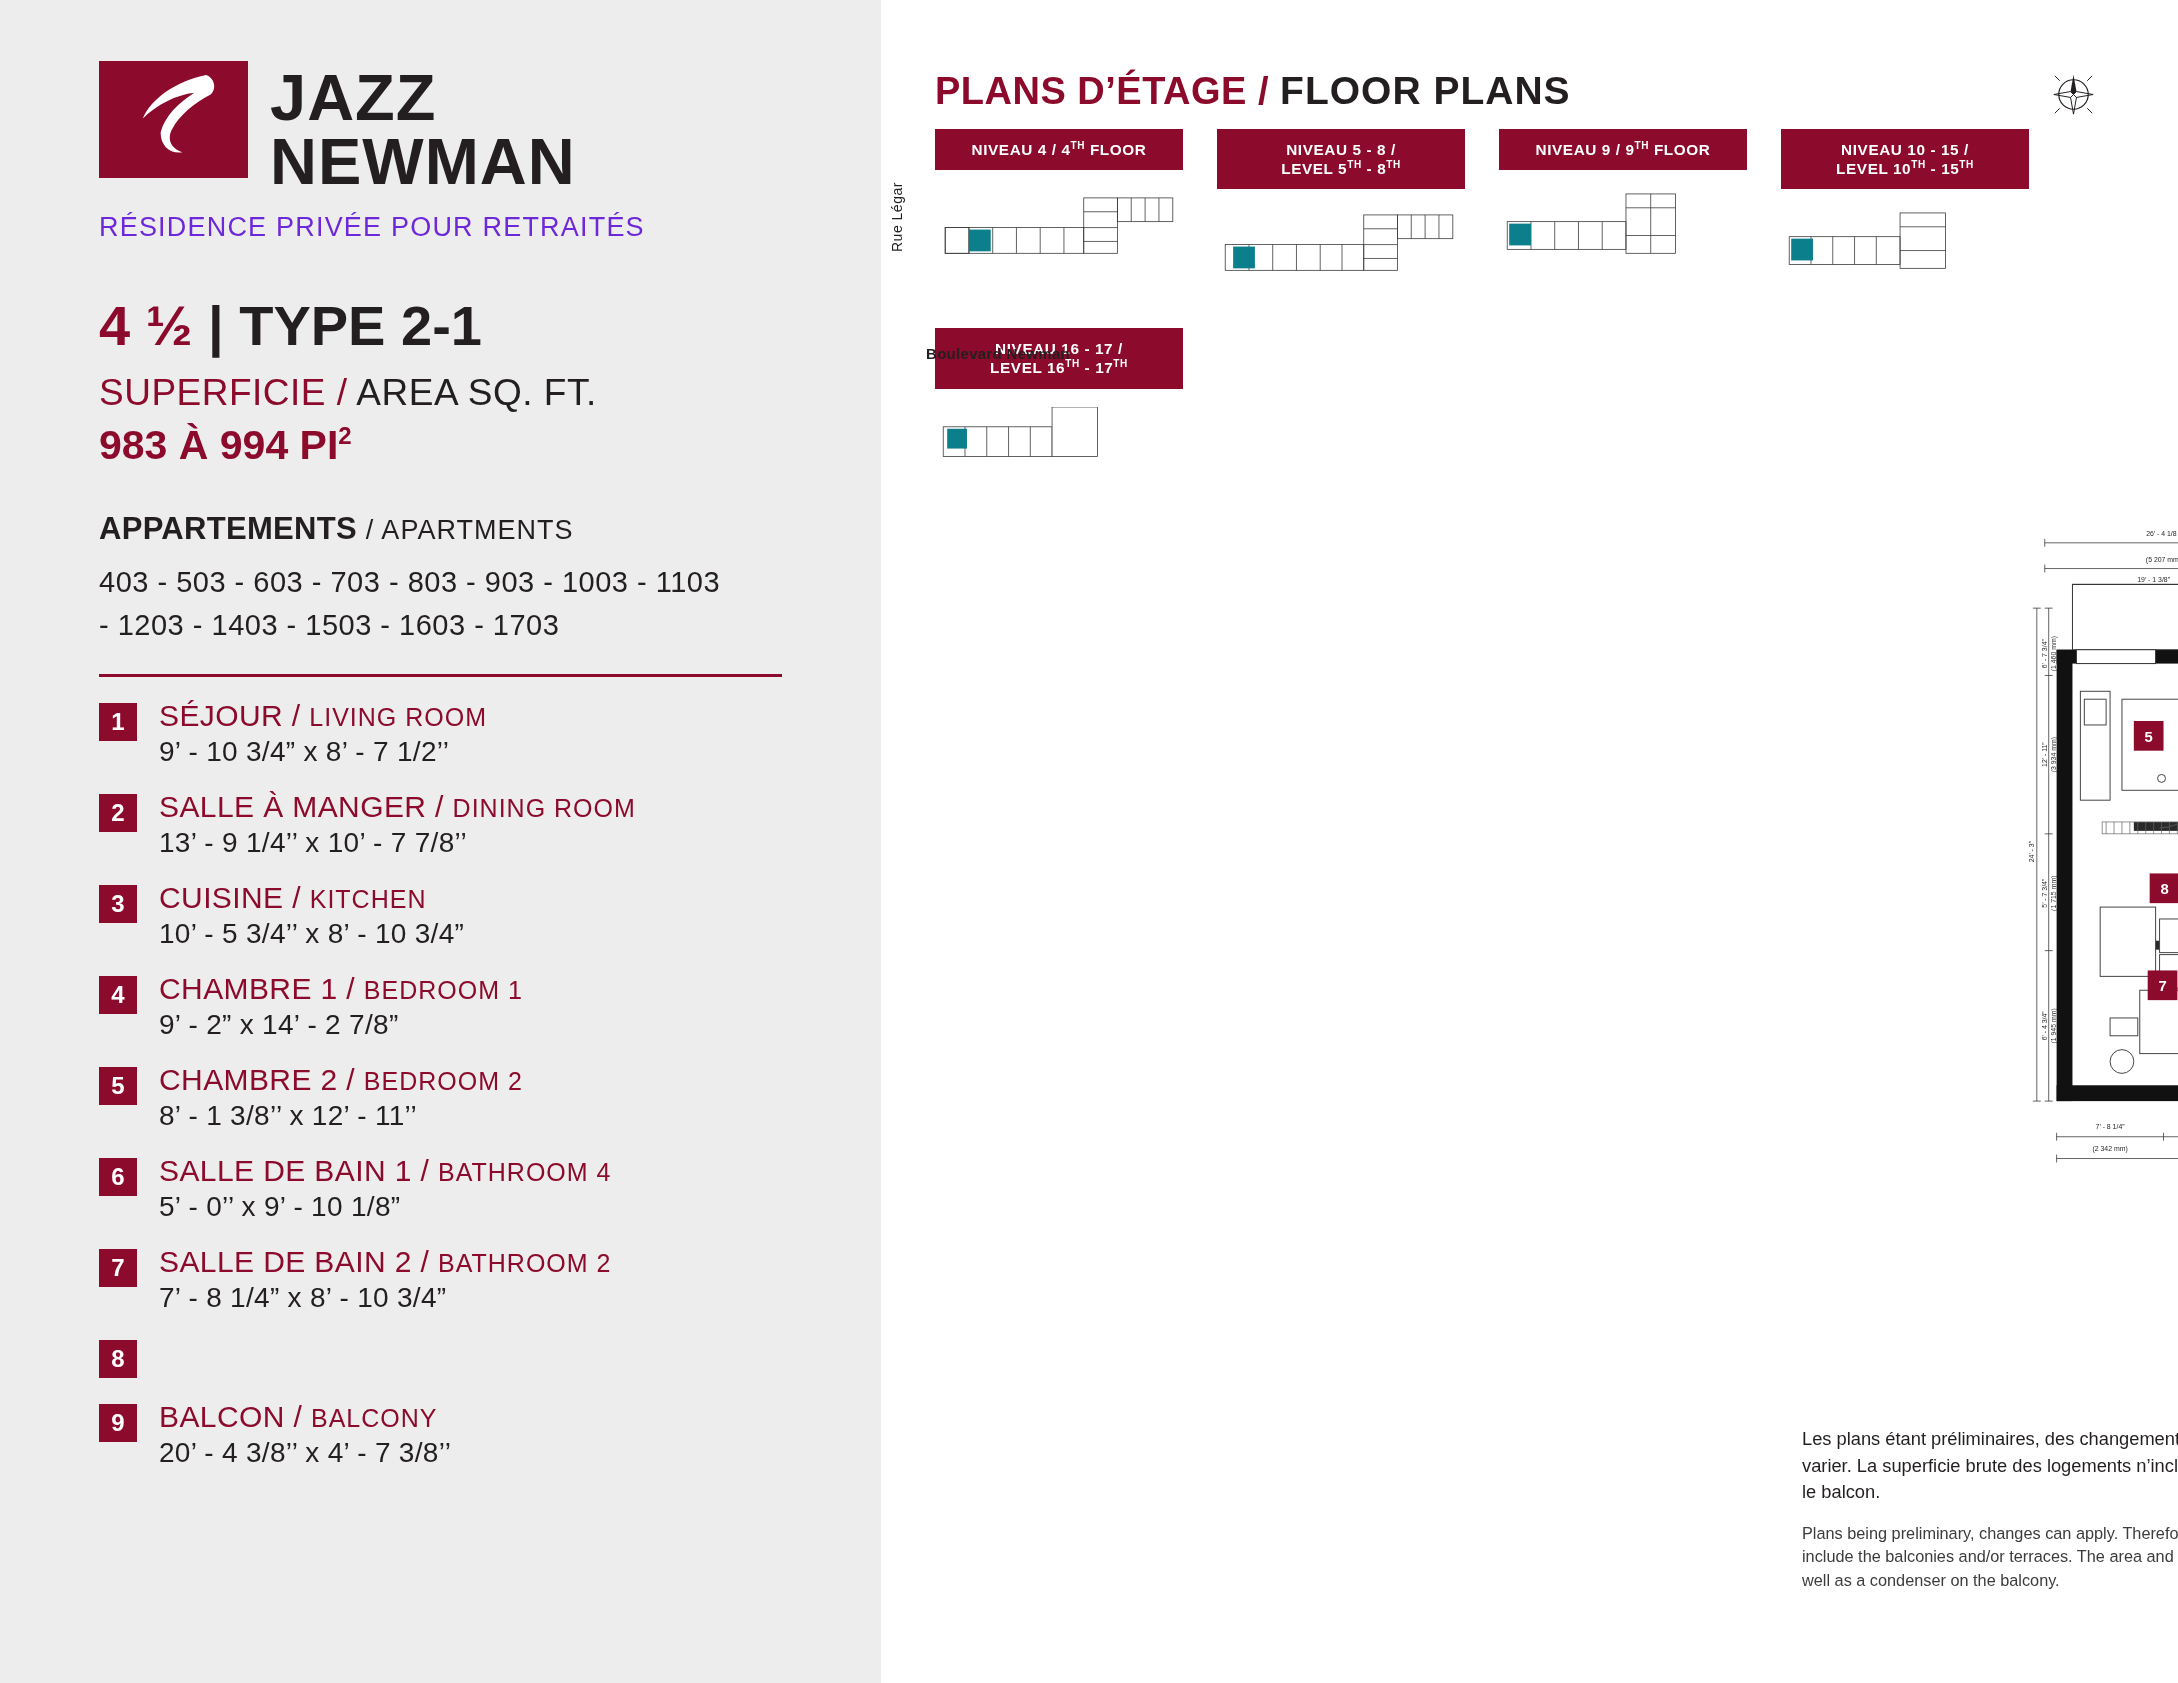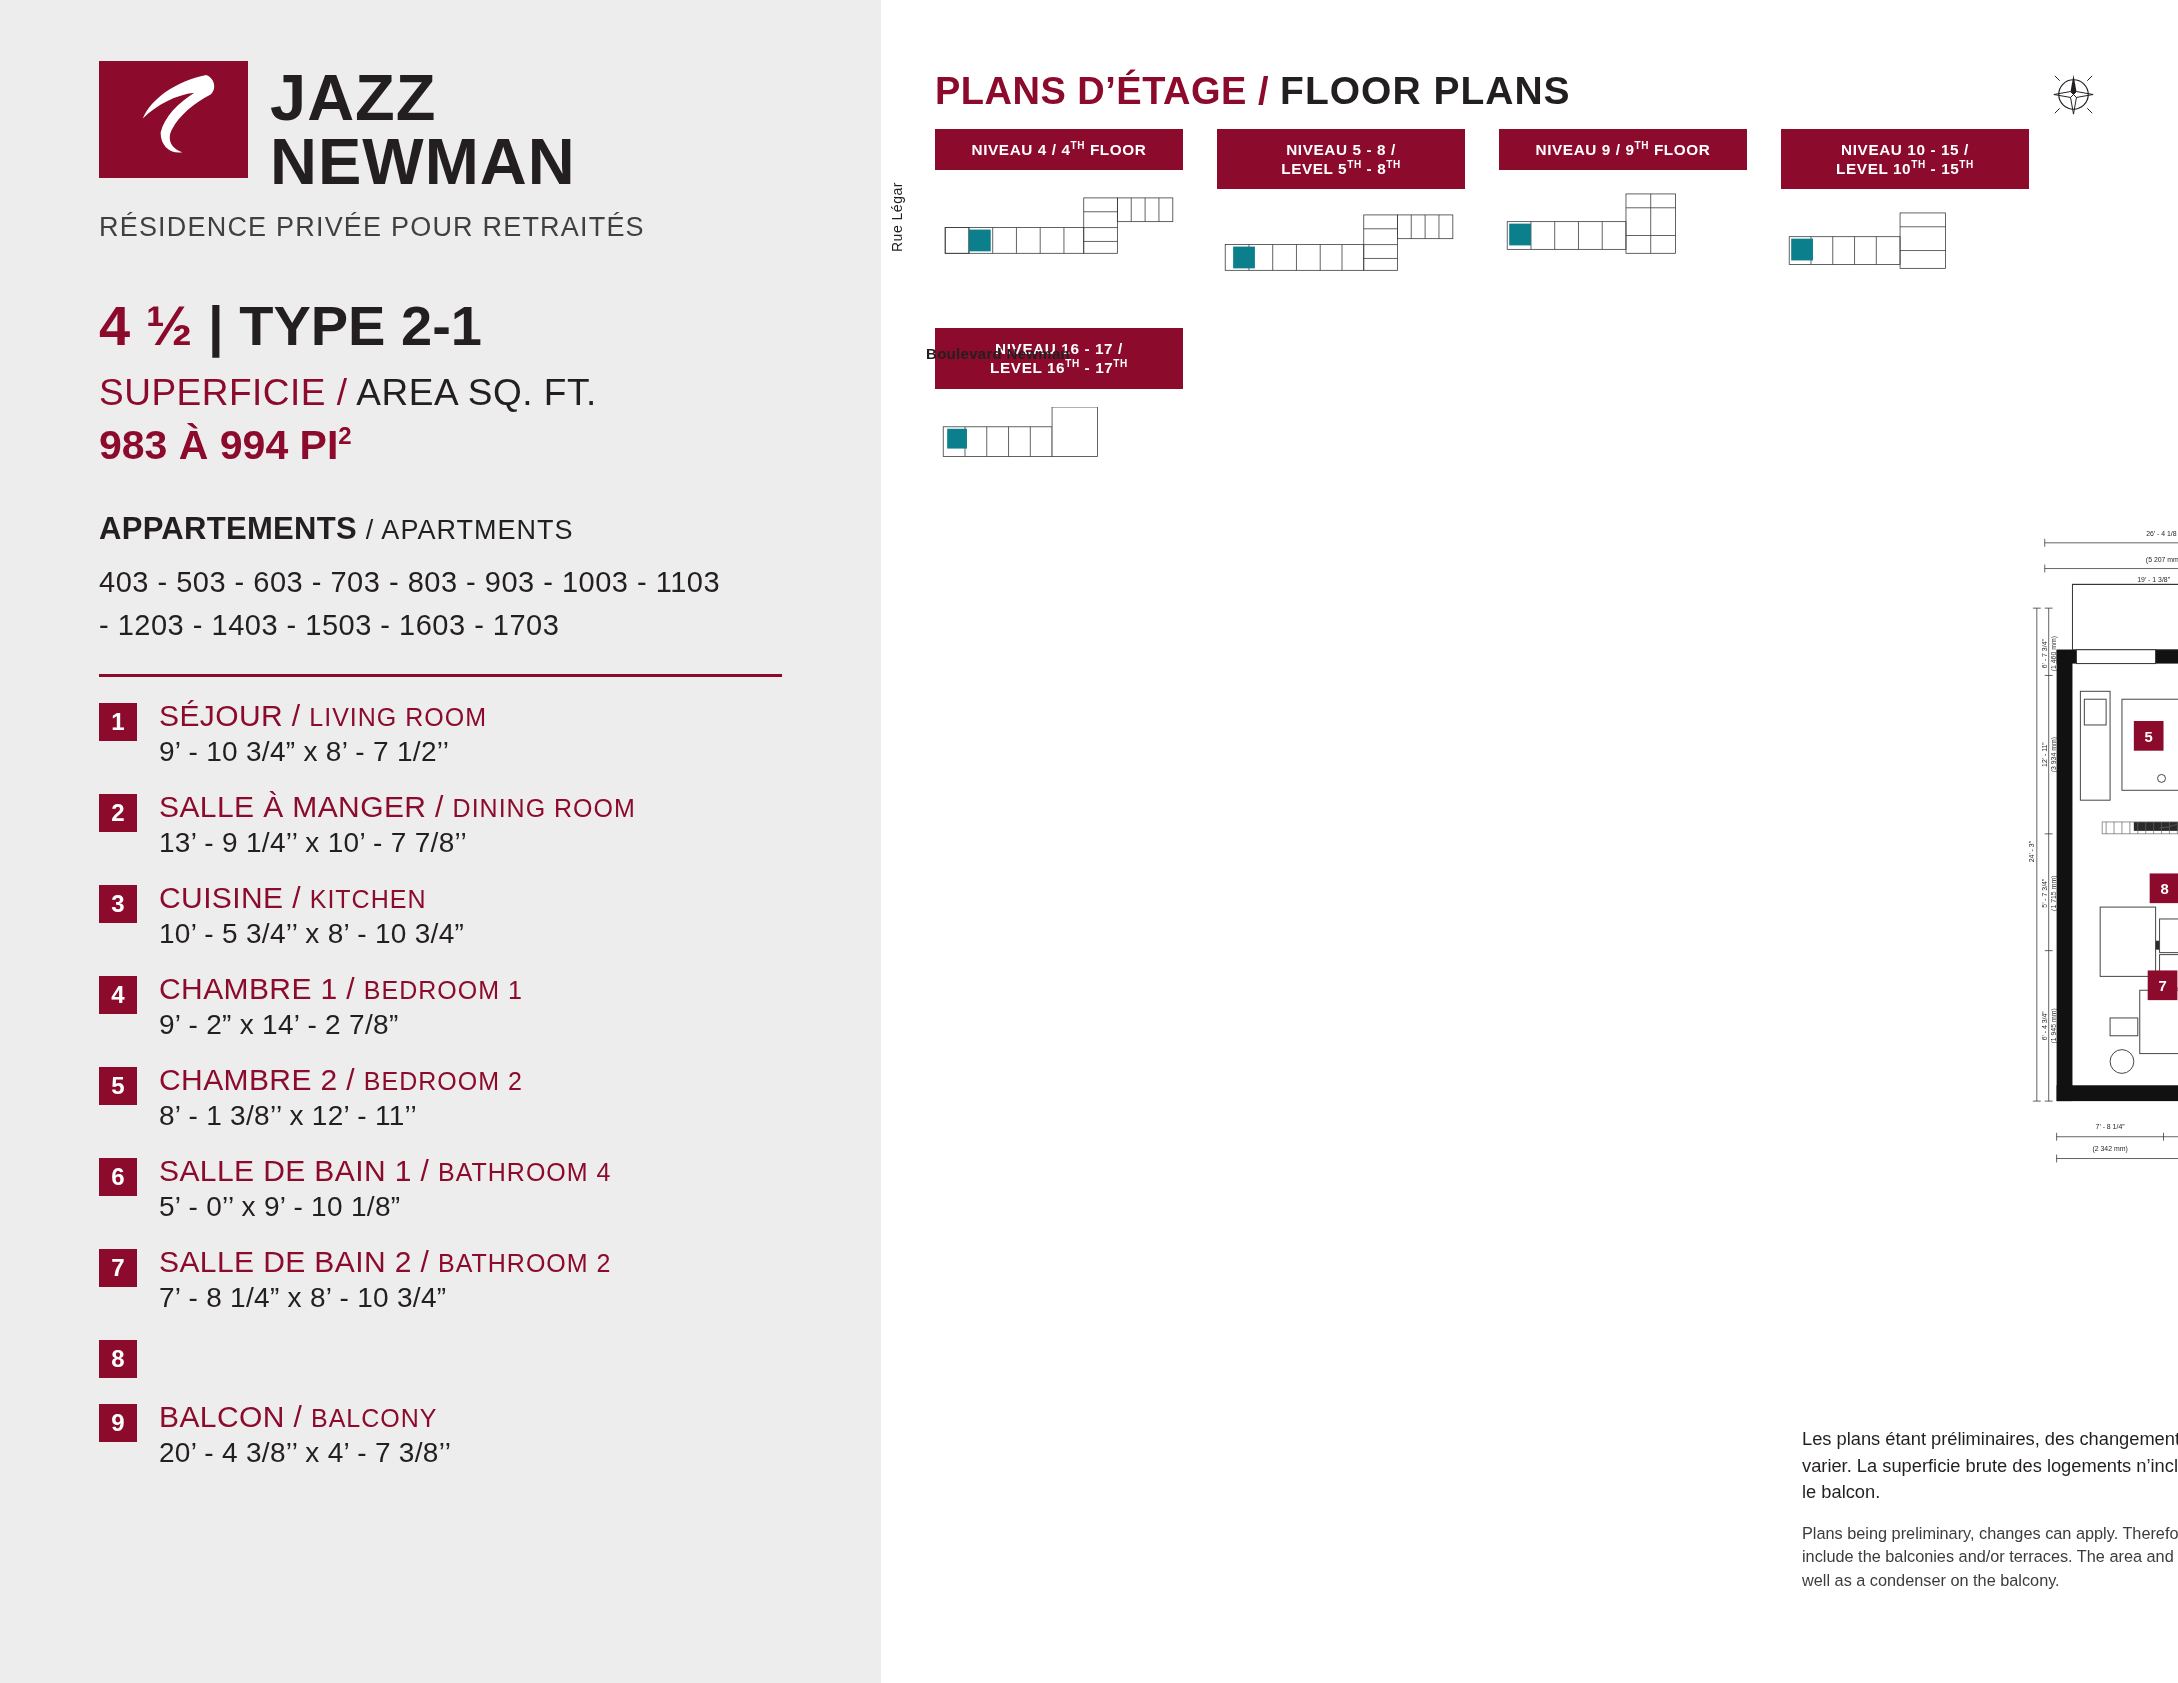--- a/index.html
+++ b/index.html
@@ -34,21 +34,21 @@
   .logo-words .l1 {
     font-size:65px; font-weight:bold; letter-spacing:1px; line-height:0.95;
     color:#231f20;
   }
   .logo-words .l2 {
     font-size:65px; font-weight:bold; letter-spacing:1px; line-height:1.0;
     color:#231f20;
   }
   .tagline {
     margin-top:18px;
-    font-size:27px; letter-spacing:1.2px; color:#404040; font-weight:500;
+    font-size:27px; letter-spacing:1.2px; color:#6d28d9; font-weight:500;
   }
 
   .type-line {
     margin-top:55px;
     font-size:56px; font-weight:bold; color:#8c0b2c; letter-spacing:0px;
     line-height:1;
   }
   .type-line .dark { color:#231f20; }
   .area-label {
     margin-top:18px;

